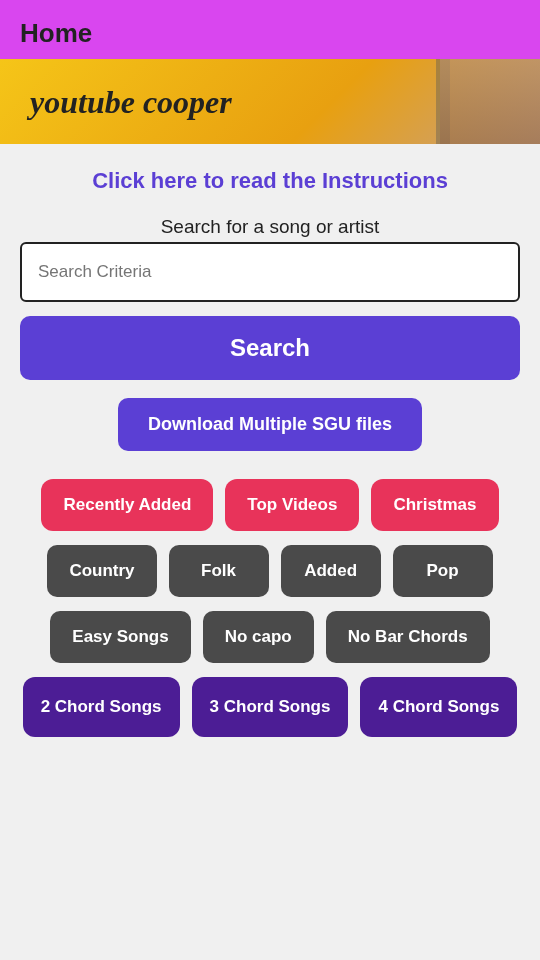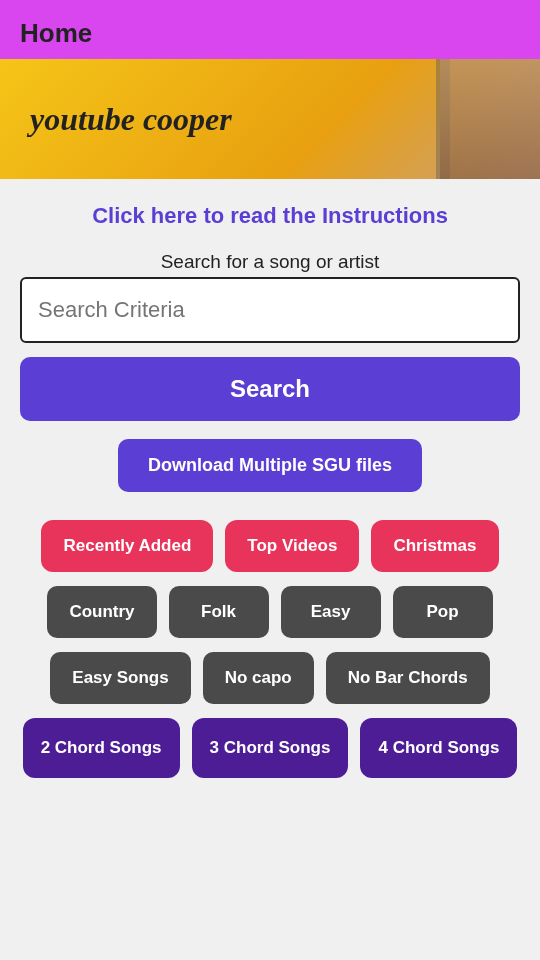--- a/index.html
+++ b/index.html
@@ -19,21 +19,21 @@
     }
     .header-title {
       font-size: 26px;
       font-weight: bold;
       color: #222;
     }
 
     
     .banner {
       width: 540px;
-      height: 120px;
+      height: 85px;
       background: linear-gradient(135deg, #f5c518 0%, #e8a010 60%, #c8a080 100%);
       overflow: hidden;
       position: relative;
       display: flex;
       align-items: flex-end;
       text-align: right;
     }
     .banner-text-overlay {
       position: absolute;
       top: 50%;
@@ -90,21 +90,21 @@
       margin-bottom: 4px;
     }
 
     
     .search-input-wrap {
       margin-bottom: 14px;
     }
     .search-input {
       width: 100%;
       padding: 18px 16px;
-      font-size: 22px;
+      font-size: 17px;
       border: 2.5px solid #222;
       border-radius: 6px;
       background: #fff;
       color: #999;
       outline: none;
     }
 
     
     .search-button {
       width: 100%;
@@ -232,21 +232,21 @@
   <div class="category-row">
     <button class="cat-btn-red">Recently Added</button>
     <button class="cat-btn-red">Top Videos</button>
     <button class="cat-btn-red">Christmas</button>
   </div>
 
   
   <div class="category-row">
     <button class="cat-btn-dark">Country</button>
     <button class="cat-btn-dark">Folk</button>
-    <button class="cat-btn-dark">Easy</button>
+    <button class="cat-btn-dark">Added</button>
     <button class="cat-btn-dark">Pop</button>
   </div>
 
   
   <div class="category-row">
     <button class="cat-btn-dark">Easy Songs</button>
     <button class="cat-btn-dark">No capo</button>
     <button class="cat-btn-dark">No Bar Chords</button>
   </div>
 

